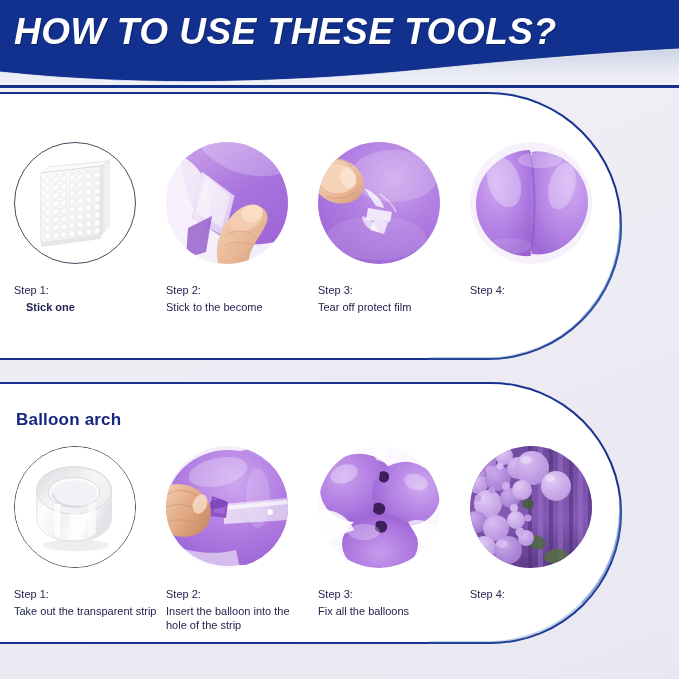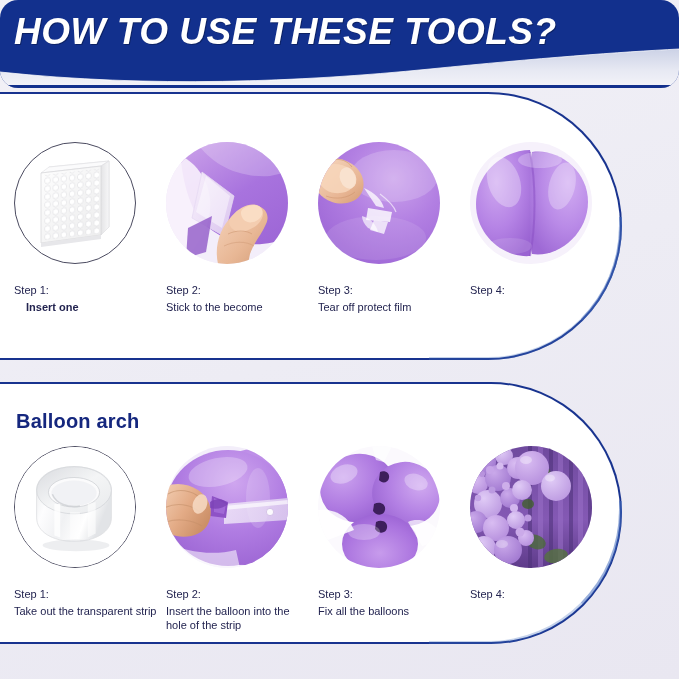--- a/index.html
+++ b/index.html
@@ -26,21 +26,20 @@
     overflow: hidden;
   }
 
   
   .header {
     position: absolute;
     top: 0; left: 0;
     width: 679px;
     height: 88px;
     overflow: hidden;
-    border-radius: 18px;
   }
   .header-bg {
     position: absolute;
     inset: 0;
     background: #12308d;
   }
   .header-wave {
     position: absolute;
     left: 0; bottom: 0;
     width: 679px;
@@ -109,21 +108,21 @@
     border-right: 3px solid rgba(70,110,190,0.55);
     border-bottom: 3px solid rgba(70,110,190,0.30);
     pointer-events: none;
   }
 
   
   .section-heading {
     position: absolute;
     left: 42px;
     top: 26px;
-    font-size: 20px;
+    font-size: 17px;
     font-weight: bold;
     color: #15277e;
     letter-spacing: 0.2px;
   }
 
   
   .steps {
     position: absolute;
     left: 0; top: 0;
     width: 648px; height: 100%;
@@ -236,21 +235,21 @@
                 <g clip-path="url(#faceClip)" opacity="0.95">
                   <rect x="10" y="8" width="70" height="84" fill="url(#dots)" transform="skewY(-6.6)"></rect>
                 </g>
 
                 <path d="M14,88 L74,80 L74,84 L14,92 Z" fill="#e7e7ea"></path>
               </svg>
             </div>
           </div>
           <div class="step-caption">
             <div class="step-label">Step 1:</div>
-            <div class="step-text bold">Insert  one</div>
+            <div class="step-text bold">Stick  one</div>
           </div>
         </div>
 
         <div class="step" style="left:192px; top:48px;">
           <div class="circle">
             <svg class="art-svg" viewBox="0 0 122 122">
               <defs>
                 <linearGradient id="p2purple" x1="0.2" y1="0" x2="0.9" y2="1">
                   <stop offset="0%" stop-color="#c79ce8"></stop>
                   <stop offset="50%" stop-color="#a873de"></stop>

